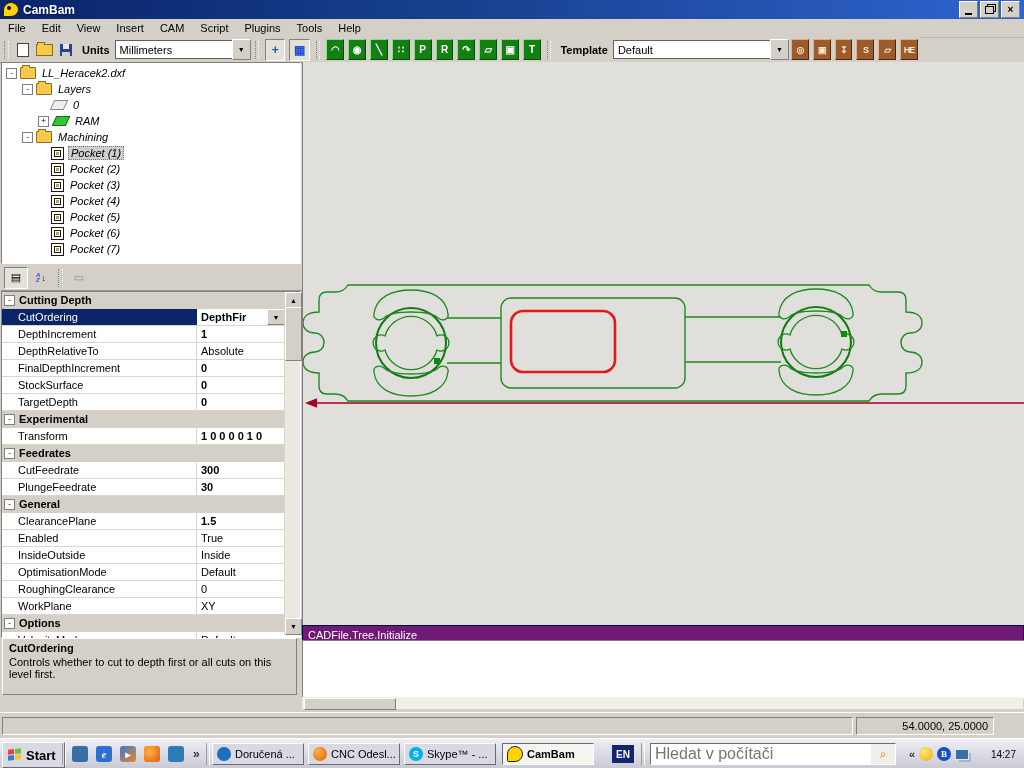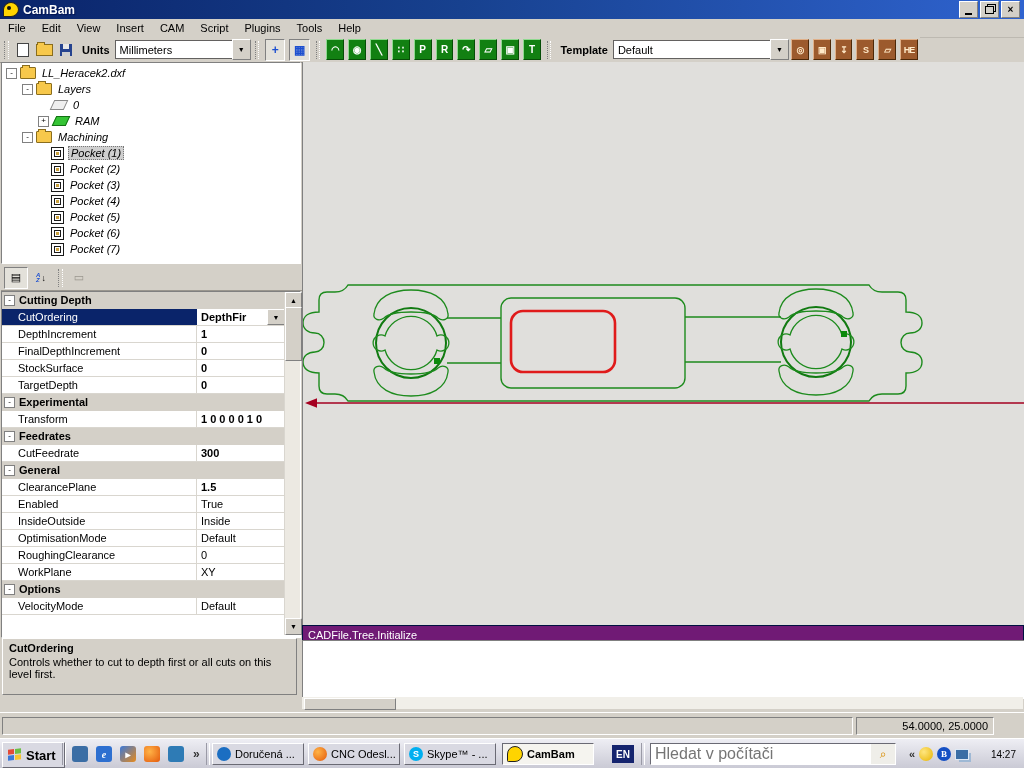--- a/index.html
+++ b/index.html
@@ -294,20 +294,24 @@
           <span class="pg-val b">
             <span>DepthFir</span>
             <span class="pg-combo">▼</span>
           </span>
         </div>
       <div class="pg-row">
           <span class="pg-name">DepthIncrement</span>
           <span class="pg-val b">1</span>
         </div>
       <div class="pg-row">
+          <span class="pg-name">DepthRelativeTo</span>
+          <span class="pg-val">Absolute</span>
+        </div>
+      <div class="pg-row">
           <span class="pg-name">FinalDepthIncrement</span>
           <span class="pg-val b">0</span>
         </div>
       <div class="pg-row">
           <span class="pg-name">StockSurface</span>
           <span class="pg-val b">0</span>
         </div>
       <div class="pg-row">
           <span class="pg-name">TargetDepth</span>
           <span class="pg-val b">0</span>
@@ -320,20 +324,24 @@
           <span class="pg-name">Transform</span>
           <span class="pg-val b">1 0 0 0 0 1 0</span>
         </div>
       <div class="pg-row cat">
           <span class="pg-exp">-</span>
           <span>Feedrates</span>
         </div>
       <div class="pg-row">
           <span class="pg-name">CutFeedrate</span>
           <span class="pg-val b">300</span>
+        </div>
+      <div class="pg-row">
+          <span class="pg-name">PlungeFeedrate</span>
+          <span class="pg-val b">30</span>
         </div>
       <div class="pg-row cat">
           <span class="pg-exp">-</span>
           <span>General</span>
         </div>
       <div class="pg-row">
           <span class="pg-name">ClearancePlane</span>
           <span class="pg-val b">1.5</span>
         </div>
       <div class="pg-row">

